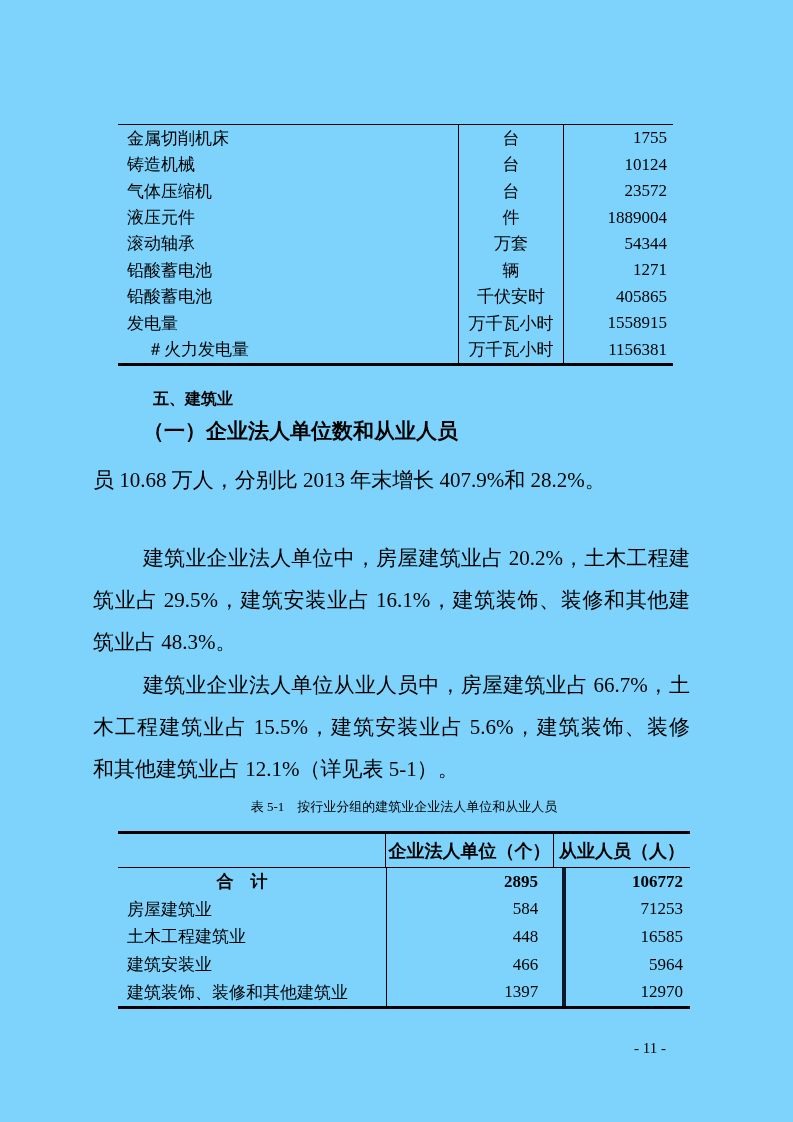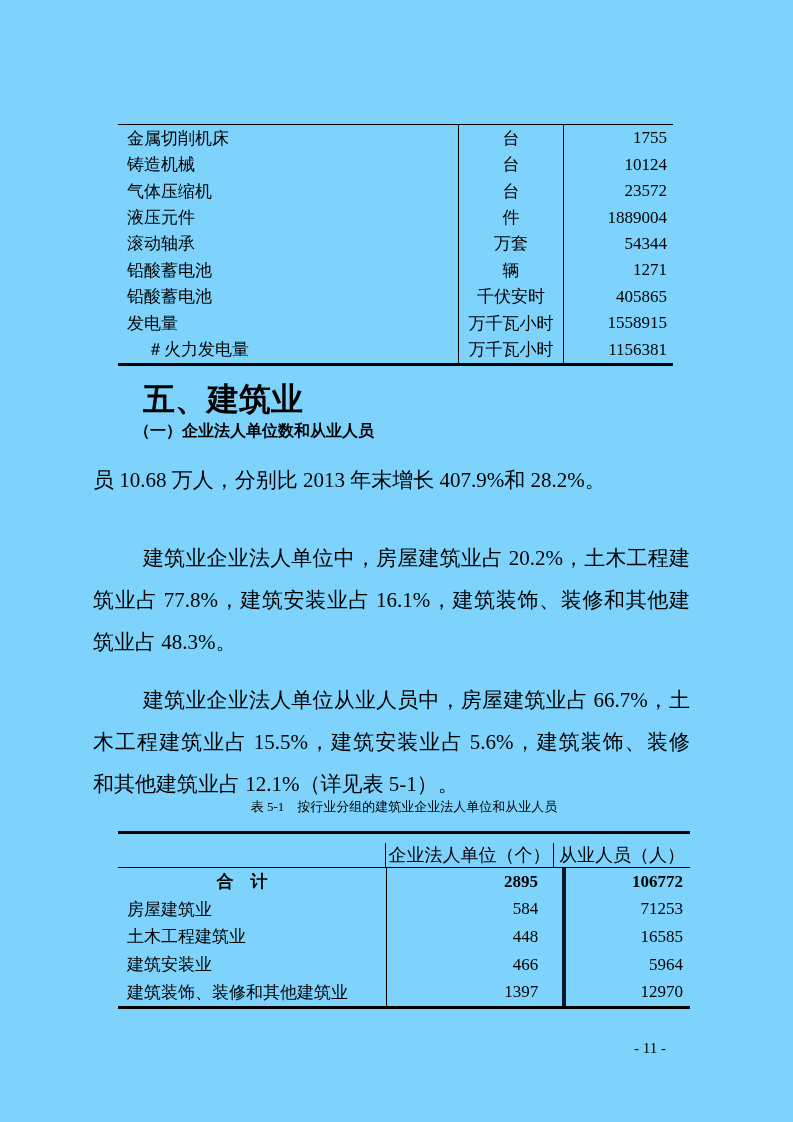--- a/index.html
+++ b/index.html
@@ -33,57 +33,56 @@
   }
   .m-value {
     flex: 1; border-left: 1px solid #000;
     display: flex; align-items: center; justify-content: flex-end;
     padding-right: 6px;
     text-align: center;
   }
 
   
   .section-heading {
-    position: absolute; left: 143px; top: 384px;
-    font-size: 32px; line-height: 30px; font-weight: bold;
+    position: absolute; left: 153px; top: 384px;
+    font-size: 16px; line-height: 30px; font-weight: bold;
     font-family: "Liberation Sans", "DejaVu Sans", sans-serif;
   }
   .subsection-heading {
-    position: absolute; left: 134px; top: 416px;
-    font-size: 16px; line-height: 30px; font-weight: bold;
+    position: absolute; left: 143px; top: 416px;
+    font-size: 21px; line-height: 30px; font-weight: bold;
   }
 
   
   .para {
     position: absolute; left: 93px; width: 597px;
     font-size: 21px; line-height: 42px;
   }
   .para-line { text-align: justify; text-align-last: justify; }
   .para-line.first { text-indent: 50px; }
   .para-line.last { text-align-last: left; }
   .para.p1 { top: 459px; }
   .para.p2 { top: 537px; }
-  .para.p3 { top: 679px; }
+  .para.p3 { top: 664px; }
 
   
   .tbl51-caption {
     position: absolute; left: 118px; top: 795px; width: 572px;
     text-align: center; font-size: 13px; line-height: 24px;
   }
   .tbl51 {
     position: absolute; left: 118px; top: 831px; width: 572px;
     border-top: 3px solid #000;
     border-bottom: 3px solid #000;
   }
   .t-header {
     display: flex; height: 34px;
     border-bottom: 1px solid #000;
-    font-weight: normal; font-size: 18px;
+    font-weight: bold; font-size: 18px;
     font-family: "Liberation Sans", "DejaVu Sans", sans-serif;
-    align-items: flex-end;
   }
   .t-h-name { width: 267px; }
   .t-h-units, .t-h-emp {
     border-left: 1px solid #000;
     display: flex; align-items: center; justify-content: center;
   }
   .t-h-units { width: 168px; }
   .t-h-emp { width: 137px; }
   .t-row { display: flex; height: 27.6px; font-size: 17px; gap: 20px; }
   .t-name { width: 267px; padding-left: 9px; display: flex; align-items: center; }
@@ -161,21 +160,21 @@
   </div>
 
   <div class="section-heading">五、建筑业</div>
   <div class="subsection-heading">（一）企业法人单位数和从业人员</div>
 
   <div class="para p1">
     <div class="para-line last">员 10.68 万人，分别比 2013 年末增长 407.9%和 28.2%。</div>
   </div>
   <div class="para p2">
     <div class="para-line first">建筑业企业法人单位中，房屋建筑业占 20.2%，土木工程建</div>
-    <div class="para-line">筑业占 77.8%，建筑安装业占 16.1%，建筑装饰、装修和其他建</div>
+    <div class="para-line">筑业占 29.5%，建筑安装业占 16.1%，建筑装饰、装修和其他建</div>
     <div class="para-line last">筑业占 48.3%。</div>
   </div>
   <div class="para p3">
     <div class="para-line first">建筑业企业法人单位从业人员中，房屋建筑业占 66.7%，土</div>
     <div class="para-line">木工程建筑业占 15.5%，建筑安装业占 5.6%，建筑装饰、装修</div>
     <div class="para-line last">和其他建筑业占 12.1%（详见表 5-1）。</div>
   </div>
 
   <div class="tbl51-caption">表 5-1　按行业分组的建筑业企业法人单位和从业人员</div>
 

